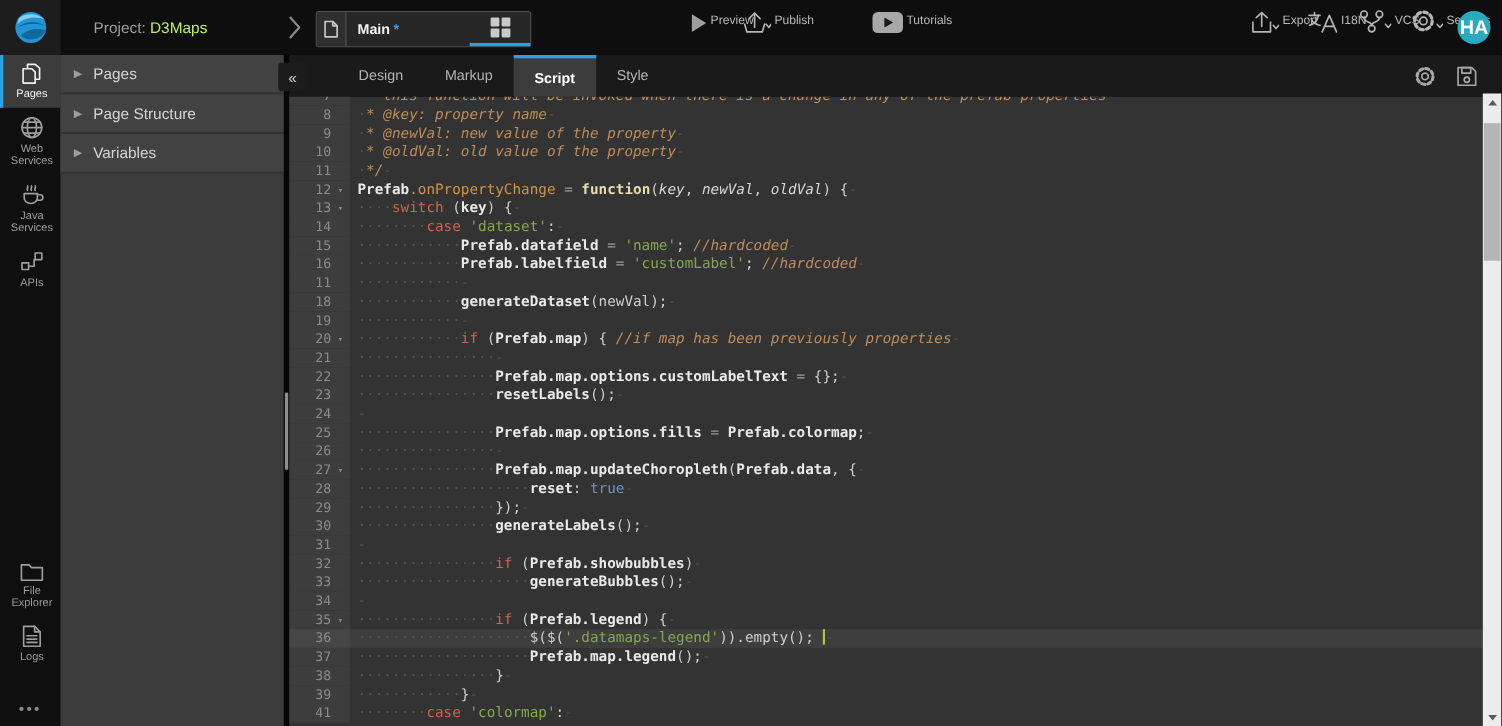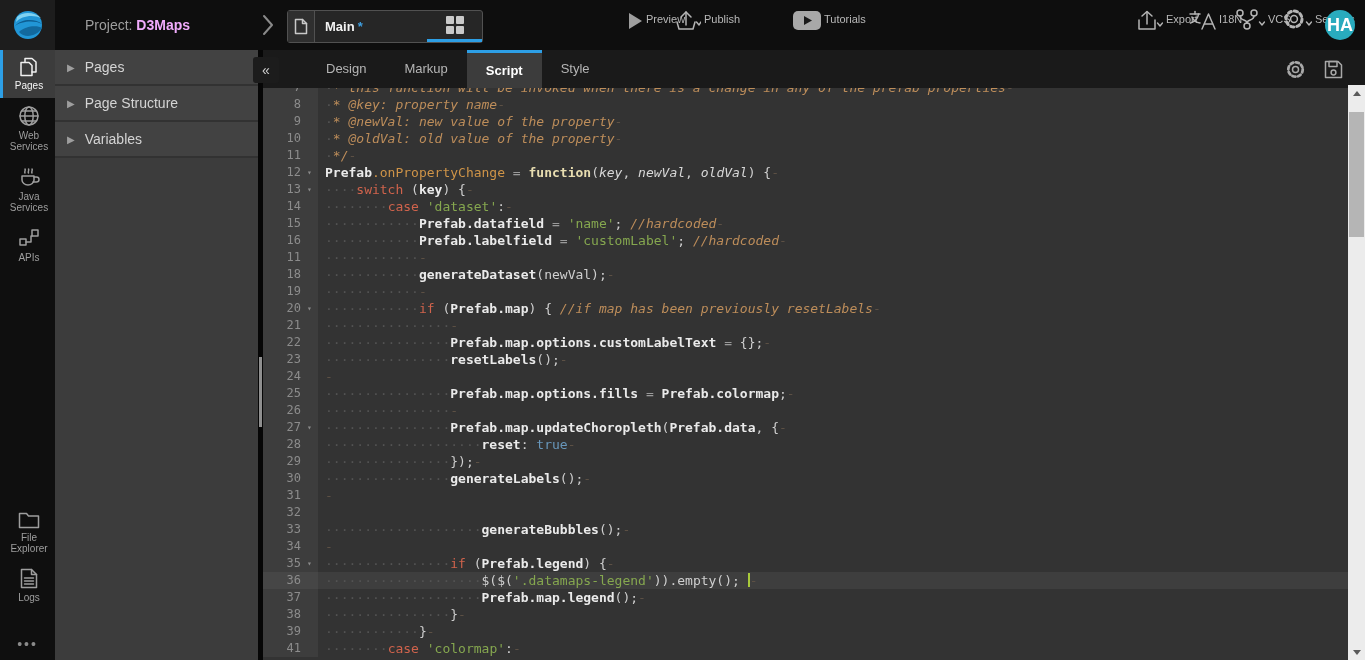--- a/index.html
+++ b/index.html
@@ -5,21 +5,21 @@
   * { margin:0; padding:0; box-sizing:border-box; }
   html,body { width:1365px; height:660px; overflow:hidden; background:#0f0f0f;
               font-family:"Liberation Sans", sans-serif; }
   #app { position:relative; width:1365px; height:660px; background:#0f0f0f; }
 
   
   #topbar { position:absolute; left:0; top:0; width:1365px; height:50px; background:#0e0e0e; }
   #logo-tile { position:absolute; left:0; top:0; width:55px; height:50px; background:#1d1d1d;
                display:flex; align-items:center; justify-content:center; }
   #project-label { position:absolute; left:85px; top:17px; font-size:14px; color:#9e9e9e; }
-  #project-label b { color:#f0abfc; font-weight:700;text-align:right; }
+  #project-label b { color:#bef264; font-weight:400;text-align:right; }
   #breadcrumb-chevron { position:absolute; left:262px; top:14px; color:#8a8a8a; }
   #page-tab { position:absolute; left:287px; top:10px; width:196px; height:33px;
               border:1px solid #515151; border-radius:3px; background:#262626;
               display:flex; align-items:stretch; }
   #page-tab .docseg { width:27px; border-right:1px solid #515151; background:#2f2f2f;
                       display:flex; align-items:center; justify-content:center; }
   #page-tab .labelseg { flex:1; display:flex; align-items:center; padding-left:10px;
                         font-size:13px; font-weight:bold; color:#f2f2f2; }
   #page-tab .dirty { color:#3f9fe0; margin-left:3px; font-size:13px; }
   #page-tab .gridseg { width:55px; display:flex; align-items:center; justify-content:center;
@@ -347,33 +347,33 @@
         <div class="code-row"><div class="gut"><span class="num">10</span><span class="fold"></span></div><div class="line"><span class="ws">·</span><span class="tk-cm">* @oldVal: old value of the property</span><span class="nl">-</span></div></div>
         <div class="code-row"><div class="gut"><span class="num">11</span><span class="fold"></span></div><div class="line"><span class="ws">·</span><span class="tk-cm">*/</span><span class="nl">-</span></div></div>
         <div class="code-row"><div class="gut"><span class="num">12</span><span class="fold">▾</span></div><div class="line"><span class="tk-df">Prefab</span><span class="tk-id">.onPropertyChange</span><span class="tk-op"> = </span><span class="tk-fn">function</span><span class="tk-pl">(</span><span class="tk-it">key</span><span class="tk-pl">, </span><span class="tk-it">newVal</span><span class="tk-pl">, </span><span class="tk-it">oldVal</span><span class="tk-pl">) {</span><span class="nl">-</span></div></div>
         <div class="code-row"><div class="gut"><span class="num">13</span><span class="fold">▾</span></div><div class="line"><span class="ws">····</span><span class="tk-kw">switch</span><span class="tk-pl"> (</span><span class="tk-df">key</span><span class="tk-pl">) {</span><span class="nl">-</span></div></div>
         <div class="code-row"><div class="gut"><span class="num">14</span><span class="fold"></span></div><div class="line"><span class="ws">········</span><span class="tk-kw">case</span><span class="tk-pl"> </span><span class="tk-st">'dataset'</span><span class="tk-pl">:</span><span class="nl">-</span></div></div>
         <div class="code-row"><div class="gut"><span class="num">15</span><span class="fold"></span></div><div class="line"><span class="ws">············</span><span class="tk-df">Prefab.datafield</span><span class="tk-op"> = </span><span class="tk-st">'name'</span><span class="tk-pl">; </span><span class="tk-cm">//hardcoded</span><span class="nl">-</span></div></div>
         <div class="code-row"><div class="gut"><span class="num">16</span><span class="fold"></span></div><div class="line"><span class="ws">············</span><span class="tk-df">Prefab.labelfield</span><span class="tk-op"> = </span><span class="tk-st">'customLabel'</span><span class="tk-pl">; </span><span class="tk-cm">//hardcoded</span><span class="nl">-</span></div></div>
         <div class="code-row"><div class="gut"><span class="num">11</span><span class="fold"></span></div><div class="line"><span class="ws">············</span><span class="nl">-</span></div></div>
         <div class="code-row"><div class="gut"><span class="num">18</span><span class="fold"></span></div><div class="line"><span class="ws">············</span><span class="tk-df">generateDataset</span><span class="tk-pl">(newVal);</span><span class="nl">-</span></div></div>
         <div class="code-row"><div class="gut"><span class="num">19</span><span class="fold"></span></div><div class="line"><span class="ws">············</span><span class="nl">-</span></div></div>
-        <div class="code-row"><div class="gut"><span class="num">20</span><span class="fold">▾</span></div><div class="line"><span class="ws">············</span><span class="tk-kw">if</span><span class="tk-pl"> (</span><span class="tk-df">Prefab.map</span><span class="tk-pl">) { </span><span class="tk-cm">//if map has been previously resetLabels</span><span class="nl">-</span></div></div>
+        <div class="code-row"><div class="gut"><span class="num">20</span><span class="fold">▾</span></div><div class="line"><span class="ws">············</span><span class="tk-kw">if</span><span class="tk-pl"> (</span><span class="tk-df">Prefab.map</span><span class="tk-pl">) { </span><span class="tk-cm">//if map has been previously properties</span><span class="nl">-</span></div></div>
         <div class="code-row"><div class="gut"><span class="num">21</span><span class="fold"></span></div><div class="line"><span class="ws">················</span><span class="nl">-</span></div></div>
         <div class="code-row"><div class="gut"><span class="num">22</span><span class="fold"></span></div><div class="line"><span class="ws">················</span><span class="tk-df">Prefab.map.options.customLabelText</span><span class="tk-op"> = </span><span class="tk-pl">{};</span><span class="nl">-</span></div></div>
         <div class="code-row"><div class="gut"><span class="num">23</span><span class="fold"></span></div><div class="line"><span class="ws">················</span><span class="tk-df">resetLabels</span><span class="tk-pl">();</span><span class="nl">-</span></div></div>
         <div class="code-row"><div class="gut"><span class="num">24</span><span class="fold"></span></div><div class="line"><span class="nl">-</span></div></div>
         <div class="code-row"><div class="gut"><span class="num">25</span><span class="fold"></span></div><div class="line"><span class="ws">················</span><span class="tk-df">Prefab.map.options.fills</span><span class="tk-op"> = </span><span class="tk-df">Prefab.colormap</span><span class="tk-pl">;</span><span class="nl">-</span></div></div>
         <div class="code-row"><div class="gut"><span class="num">26</span><span class="fold"></span></div><div class="line"><span class="ws">················</span><span class="nl">-</span></div></div>
         <div class="code-row"><div class="gut"><span class="num">27</span><span class="fold">▾</span></div><div class="line"><span class="ws">················</span><span class="tk-df">Prefab.map.updateChoropleth</span><span class="tk-pl">(</span><span class="tk-df">Prefab.data</span><span class="tk-pl">, {</span><span class="nl">-</span></div></div>
         <div class="code-row"><div class="gut"><span class="num">28</span><span class="fold"></span></div><div class="line"><span class="ws">····················</span><span class="tk-df">reset</span><span class="tk-pl">: </span><span class="tk-bl">true</span><span class="nl">-</span></div></div>
         <div class="code-row"><div class="gut"><span class="num">29</span><span class="fold"></span></div><div class="line"><span class="ws">················</span><span class="tk-pl">});</span><span class="nl">-</span></div></div>
         <div class="code-row"><div class="gut"><span class="num">30</span><span class="fold"></span></div><div class="line"><span class="ws">················</span><span class="tk-df">generateLabels</span><span class="tk-pl">();</span><span class="nl">-</span></div></div>
         <div class="code-row"><div class="gut"><span class="num">31</span><span class="fold"></span></div><div class="line"><span class="nl">-</span></div></div>
-        <div class="code-row"><div class="gut"><span class="num">32</span><span class="fold"></span></div></div>
+        <div class="code-row"><div class="gut"><span class="num">32</span><span class="fold"></span></div><div class="line"><span class="ws">················</span><span class="tk-kw">if</span><span class="tk-pl"> (</span><span class="tk-df">Prefab.showbubbles</span><span class="tk-pl">)</span><span class="nl">-</span></div></div>
         <div class="code-row"><div class="gut"><span class="num">33</span><span class="fold"></span></div><div class="line"><span class="ws">····················</span><span class="tk-df">generateBubbles</span><span class="tk-pl">();</span><span class="nl">-</span></div></div>
         <div class="code-row"><div class="gut"><span class="num">34</span><span class="fold"></span></div><div class="line"><span class="nl">-</span></div></div>
         <div class="code-row"><div class="gut"><span class="num">35</span><span class="fold">▾</span></div><div class="line"><span class="ws">················</span><span class="tk-kw">if</span><span class="tk-pl"> (</span><span class="tk-df">Prefab.legend</span><span class="tk-pl">) {</span><span class="nl">-</span></div></div>
         <div class="code-row active"><div class="gut"><span class="num">36</span><span class="fold"></span></div><div class="line"><span class="ws">····················</span><span class="tk-pl">$($(</span><span class="tk-st">'.datamaps-legend'</span><span class="tk-pl">)).empty(); </span><span class="caret"></span><span class="nl">-</span></div></div>
         <div class="code-row"><div class="gut"><span class="num">37</span><span class="fold"></span></div><div class="line"><span class="ws">····················</span><span class="tk-df">Prefab.map.legend</span><span class="tk-pl">();</span><span class="nl">-</span></div></div>
         <div class="code-row"><div class="gut"><span class="num">38</span><span class="fold"></span></div><div class="line"><span class="ws">················</span><span class="tk-pl">}</span><span class="nl">-</span></div></div>
         <div class="code-row"><div class="gut"><span class="num">39</span><span class="fold"></span></div><div class="line"><span class="ws">············</span><span class="tk-pl">}</span><span class="nl">-</span></div></div>
         <div class="code-row"><div class="gut"><span class="num">41</span><span class="fold"></span></div><div class="line"><span class="ws">········</span><span class="tk-kw">case</span><span class="tk-pl"> </span><span class="tk-st">'colormap'</span><span class="tk-pl">:</span><span class="nl">-</span></div></div>
       </div>
   </div>

